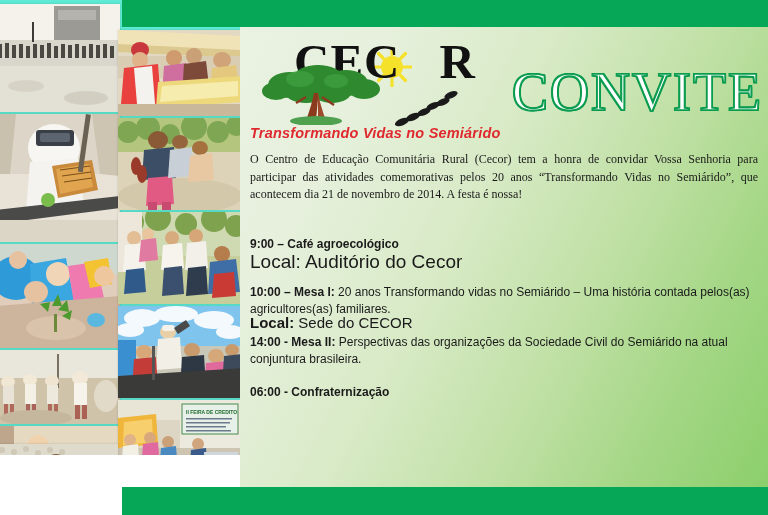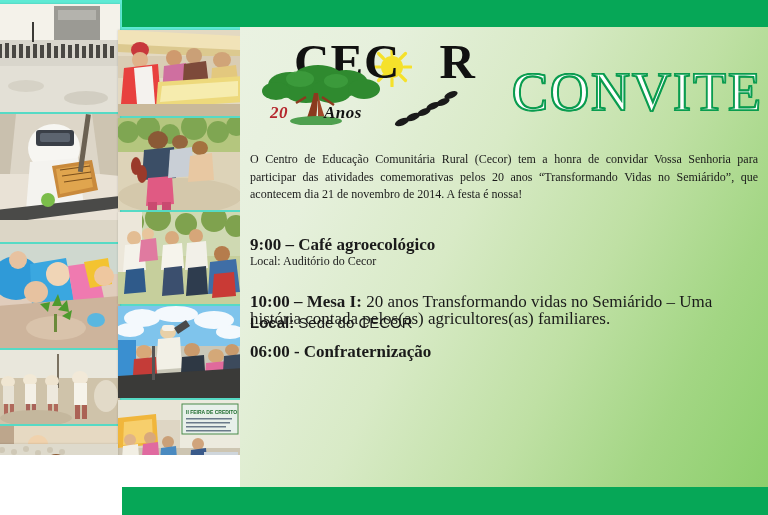--- a/index.html
+++ b/index.html
@@ -151,34 +151,34 @@
   }
   .intro {
     font-family: "Liberation Serif", serif;
     font-size: 12px;
     line-height: 17.5px;
     color: #1a1a1a;
     text-align: justify;
     margin: 0 0 32px 0;
   }
   .item {
-    font-family: Liberation Serif, serif;
-    font-size: 17px;
+    font-family: Liberation Sans, sans-serif;
+    font-size: 12px;
     line-height: 17.5px;
     color: #1a1a1a;
     margin: 0 0 15px 0;
   }
   .item .lbl { font-weight: bold; }
   .item.tight { margin-bottom: 0; }
   .sub {
-    font-family: Liberation Serif, serif;
-    font-size: 12px;
+    font-family: Liberation Sans, sans-serif;
+    font-size: 19px;
     line-height: 17.5px;
     color: #1a1a1a;
-    margin: 0 0 22px 0;
+    margin: 0 0 13px 0;
   }
   .footer-block {
     position: absolute;
     left: 10px; top: 288px;
     width: 508px;
     font-family: "Liberation Sans", sans-serif;
     font-size: 15px;
     line-height: 16.5px;
     color: #1a1a1a;
   }
@@ -613,48 +613,49 @@
               <ellipse cx="40" cy="16" rx="14" ry="8"></ellipse>
               <ellipse cx="76" cy="18" rx="12" ry="7"></ellipse>
             </g>
             <path d="M54 30 C52 40, 50 46, 46 58 L56 58 C57 46, 58 40, 58 30 Z" fill="#8b3a1e"></path>
             <path d="M58 30 C60 40, 62 46, 66 58 L58 58 Z" fill="#a0492a"></path>
             <path d="M46 34 L36 40 M62 34 L74 42" stroke="#8b3a1e" stroke-width="2.5" fill="none"></path>
             <ellipse cx="56" cy="58" rx="26" ry="5" fill="#4fa04f"></ellipse>
           </svg>
         </div>
 
-        <div class="anniv"><span>20</span><span class="anos">Anos</span></div>
 
         <div class="footsteps">
           <svg width="70" height="36" viewBox="0 0 70 36">
             <g fill="#1a1a1a">
               <ellipse cx="58" cy="4" rx="7" ry="3.2" transform="rotate(-22 58 4)"></ellipse>
               <ellipse cx="50" cy="11" rx="7" ry="3.2" transform="rotate(-22 50 11)"></ellipse>
               <ellipse cx="40" cy="15" rx="7" ry="3.2" transform="rotate(-22 40 15)"></ellipse>
               <ellipse cx="31" cy="21" rx="7" ry="3.2" transform="rotate(-22 31 21)"></ellipse>
               <ellipse cx="20" cy="26" rx="7.5" ry="3.4" transform="rotate(-22 20 26)"></ellipse>
               <ellipse cx="9" cy="31" rx="7.5" ry="3.4" transform="rotate(-22 9 31)"></ellipse>
             </g>
           </svg>
         </div>
 
+        <div class="tagline">Transformando Vidas no Semiárido</div>
       </div>
 
       <div class="convite">CONVITE</div>
     </div>
 
     <div class="body-copy">
       <p class="intro">O Centro de Educação Comunitária Rural (Cecor) tem a honra de convidar Vossa Senhoria para participar das atividades comemorativas pelos 20 anos “Transformando Vidas no Semiárido”, que acontecem dia 21 de novembro de 2014. A festa é nossa!</p>
 
       <p class="item tight"><span class="lbl">9:00 – Café agroecológico</span><span></span></p>
       <p class="sub">Local: Auditório do Cecor</p>
 
       <p class="item"><span class="lbl">10:00 – Mesa I:</span><span> 20 anos Transformando vidas no Semiárido – Uma história contada pelos(as) agricultores(as) familiares.</span></p>
 
+      <p class="item"><span class="lbl">14:00 - Mesa II:</span><span>  Perspectivas das organizações da Sociedade Civil do Semiárido na atual conjuntura brasileira.</span></p>
 
       <p class="item"><span class="lbl">06:00 - Confraternização</span><span></span></p>
     </div>
 
     <div class="footer-block">
       <div><span class="k">Local:</span><span> Sede do CECOR</span></div>
     </div>
 
   </div>
 </div>

